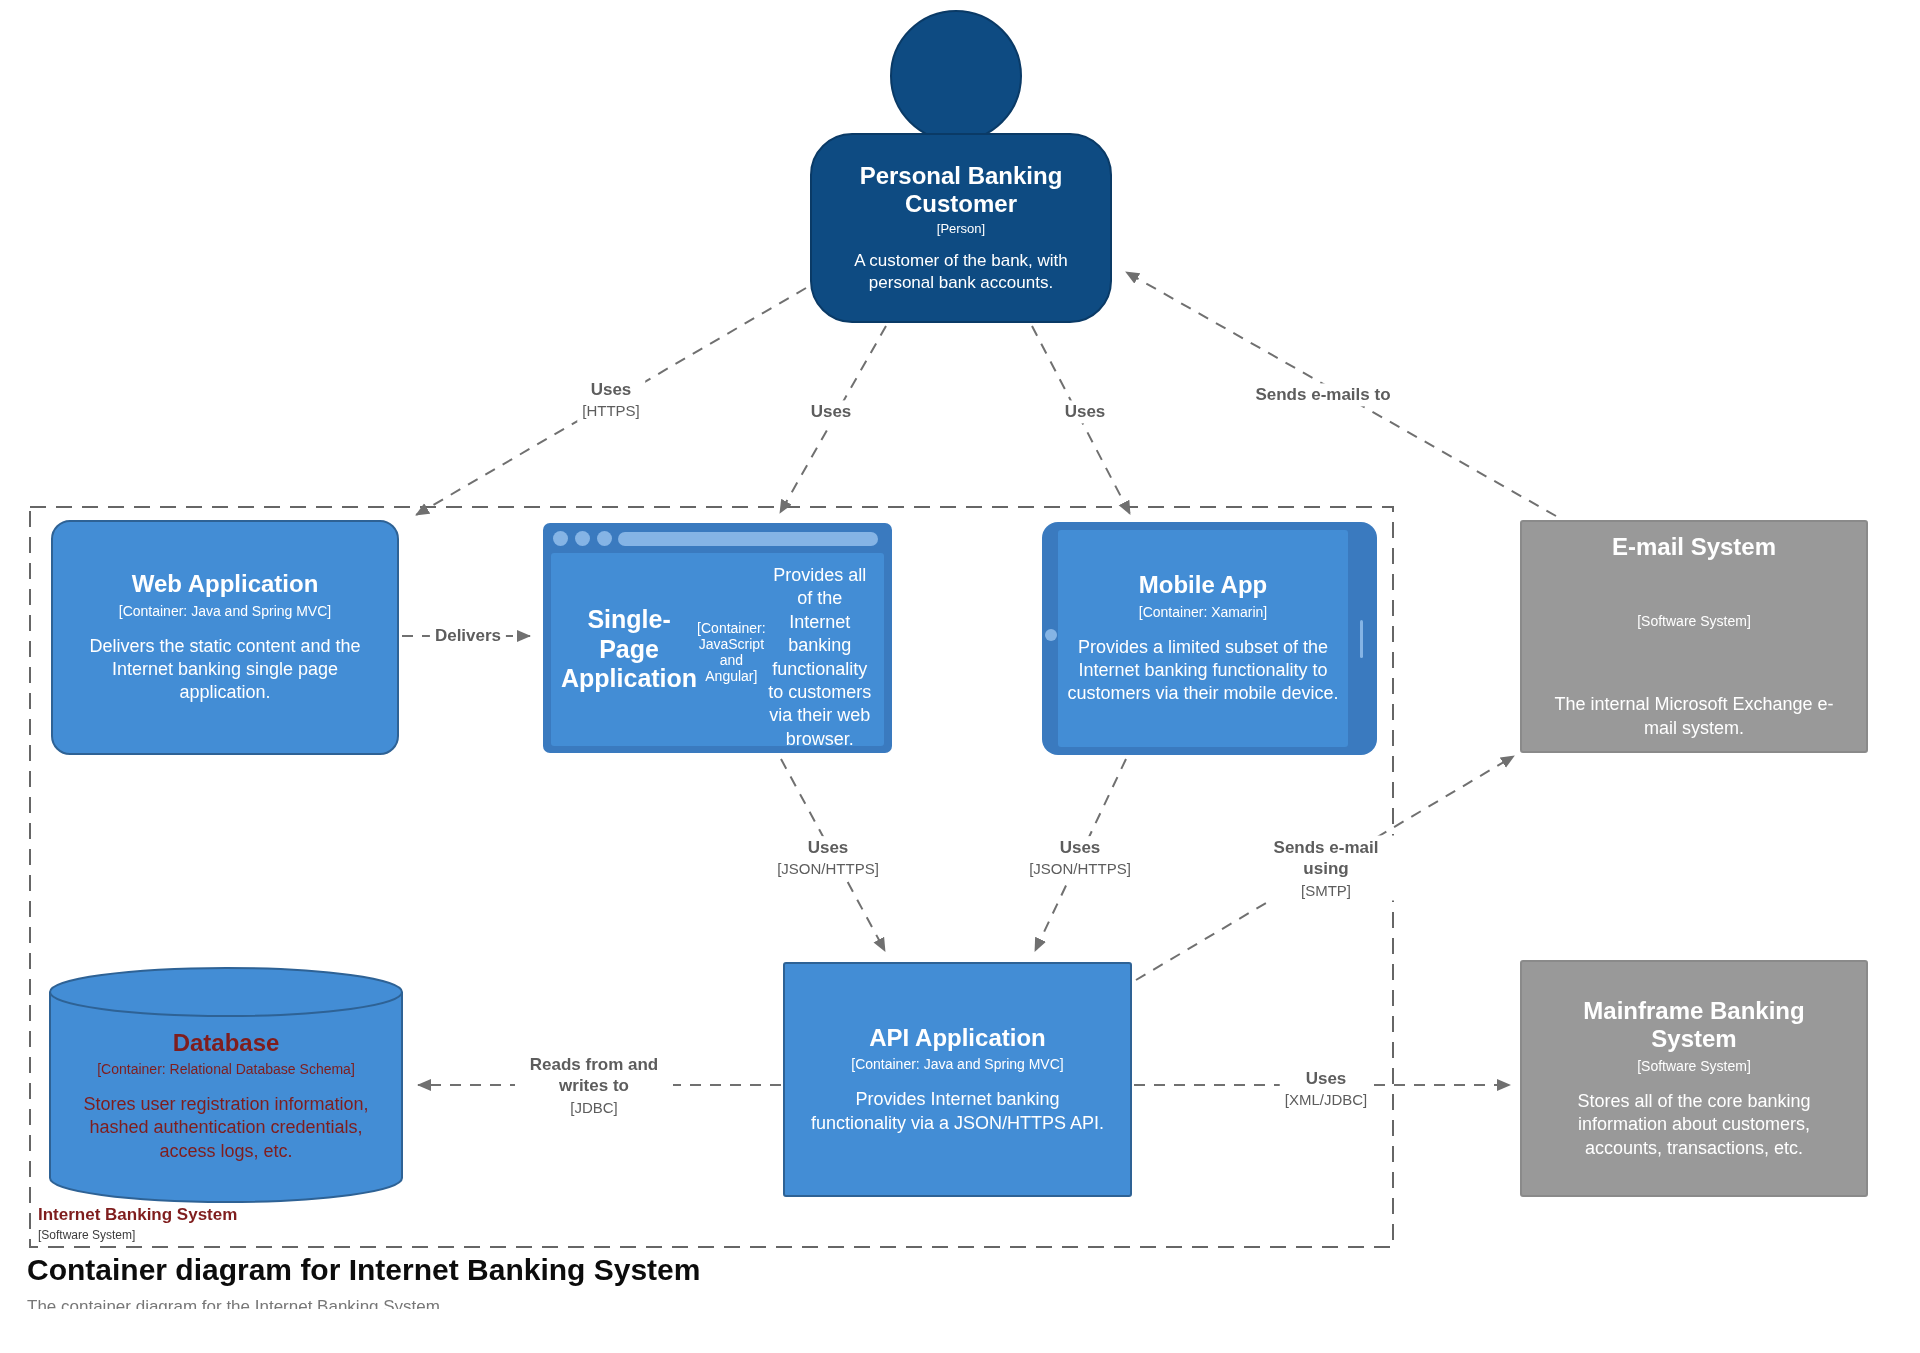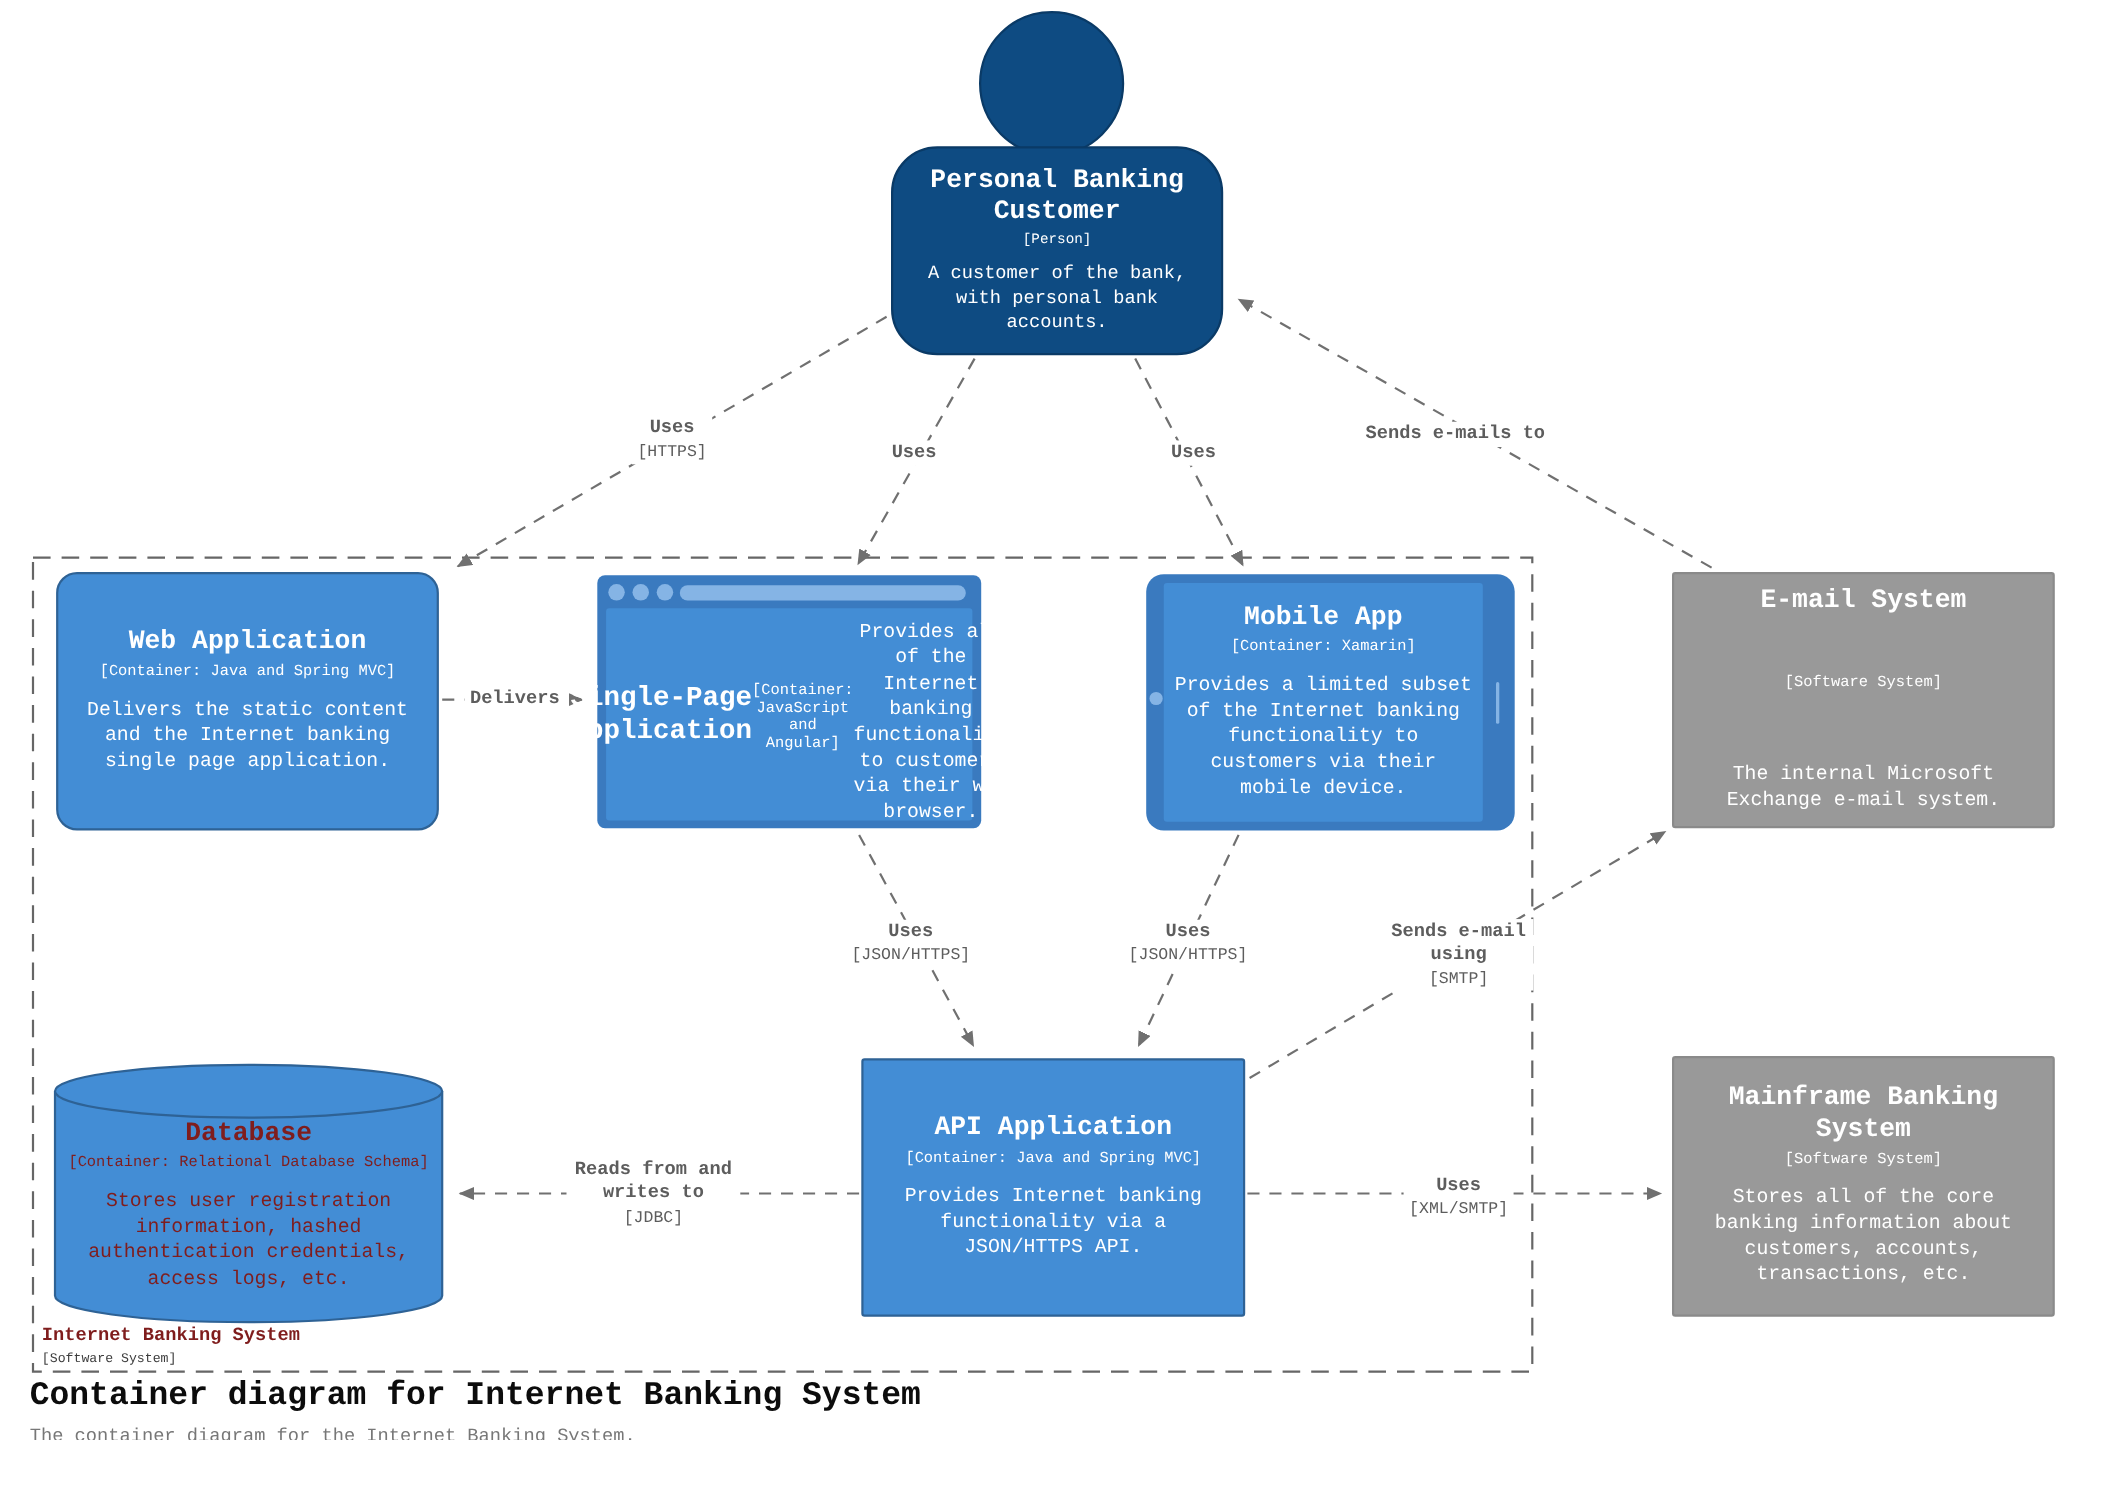--- a/index.html
+++ b/index.html
@@ -1,17 +1,17 @@
 <!DOCTYPE html>
 <html style="--person: #0e4b82; --person-border: #0a3a66; --container: #438dd5; --container-border: #2e6295; --chrome: #3a7abf; --decor: #85b4e5; --external: #999999; --external-border: #8a8a8a; --line: #707070; --rel-text: #5d5d5d; --boundary: #666666;"><head>
 <meta charset="utf-8">
 <style>
   html,body{margin:0;padding:0;background:#fff;}
   .stage{position:relative;width:1920px;height:1309px;background:#fff;overflow:hidden;
-         font-family:Liberation Mono, monospace;}
+         font-family:Liberation Sans, sans-serif;}
   svg.underlay{position:absolute;left:0;top:0;}
 
   
   .node{position:absolute;box-sizing:border-box;display:flex;flex-direction:column;
         justify-content:center;align-items:center;text-align:center;color:#fff;
         padding:10px 22px;}
   .box{border-radius:3px;}
   .container-box{background:var(--container);border:2px solid var(--container-border);}
   .external-box{background:var(--external);border:2px solid var(--external-border);}
   .nm{font-size:24px;font-weight:bold;line-height:1.18;}
@@ -189,21 +189,21 @@
   <div class="rel" style="left:1326px;top:868px;">
     <div class="rl w130">Sends e-mail using</div>
     <div class="rp">[SMTP]</div>
   </div>
   <div class="rel" style="left:594px;top:1085px;">
     <div class="rl w150">Reads from and writes to</div>
     <div class="rp">[JDBC]</div>
   </div>
   <div class="rel" style="left:1326px;top:1089px;">
     <div class="rl">Uses</div>
-    <div class="rp">[XML/SMTP]</div>
+    <div class="rp">[XML/JDBC]</div>
   </div>
 
   <div class="boundary-label">
     <div class="bn">Internet Banking System</div>
     <div class="bm">[Software System]</div>
   </div>
 
   <div class="titleblock">
     <div class="dg-title">Container diagram for Internet Banking System</div>
     <div class="dg-desc">The container diagram for the Internet Banking System.</div>

